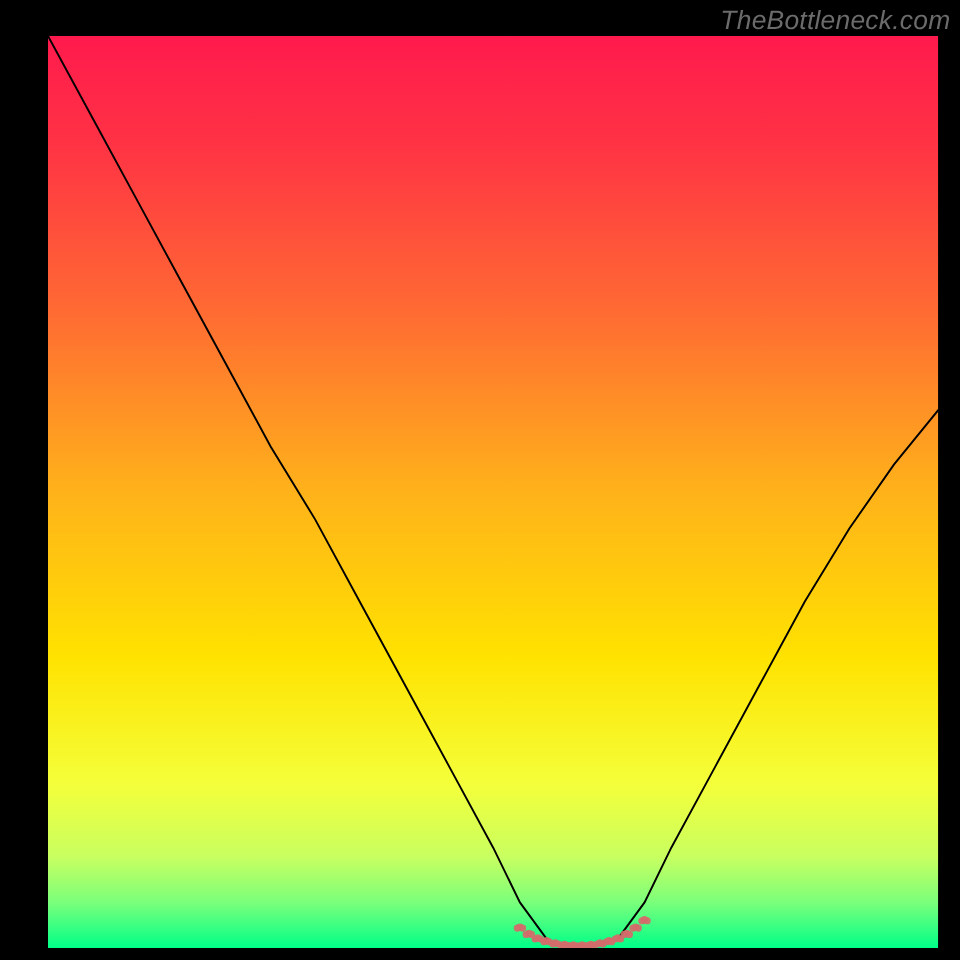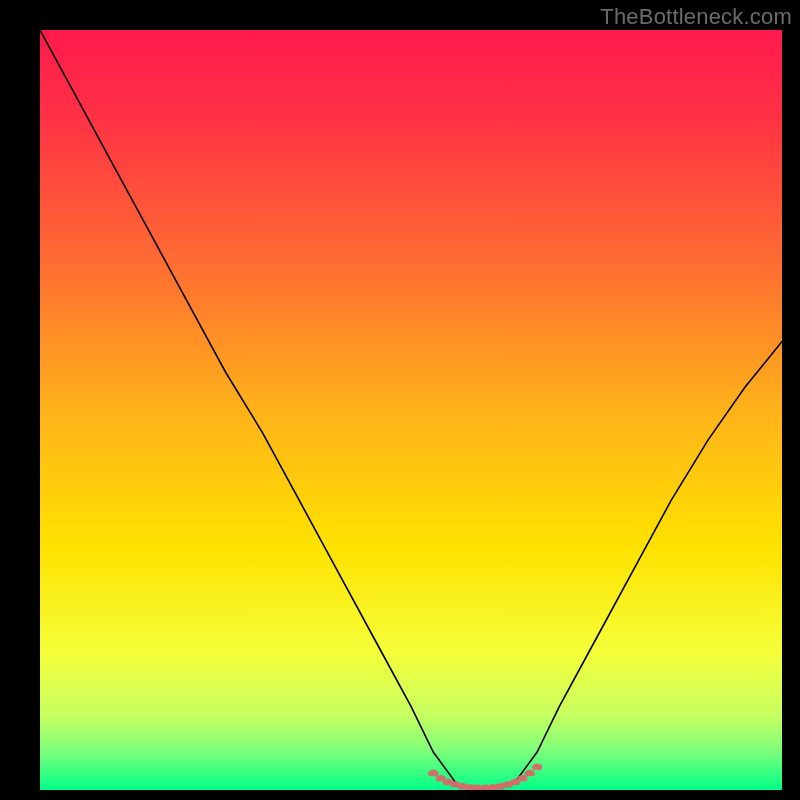--- a/index.html
+++ b/index.html
@@ -19,20 +19,21 @@
   }
   .watermark {
     position: absolute;
     top: 4px;
     right: 8px;
     color: #6b6b6b;
     font-size: 22px;
     font-weight: 500;
     letter-spacing: 0.2px;
     z-index: 5;
+    font-style: italic;
   }
   .plot-area {
     position: absolute;
     left: 40px;
     top: 30px;
     width: 742px;
     height: 760px;
     overflow: hidden;
     background: #000;
   }

